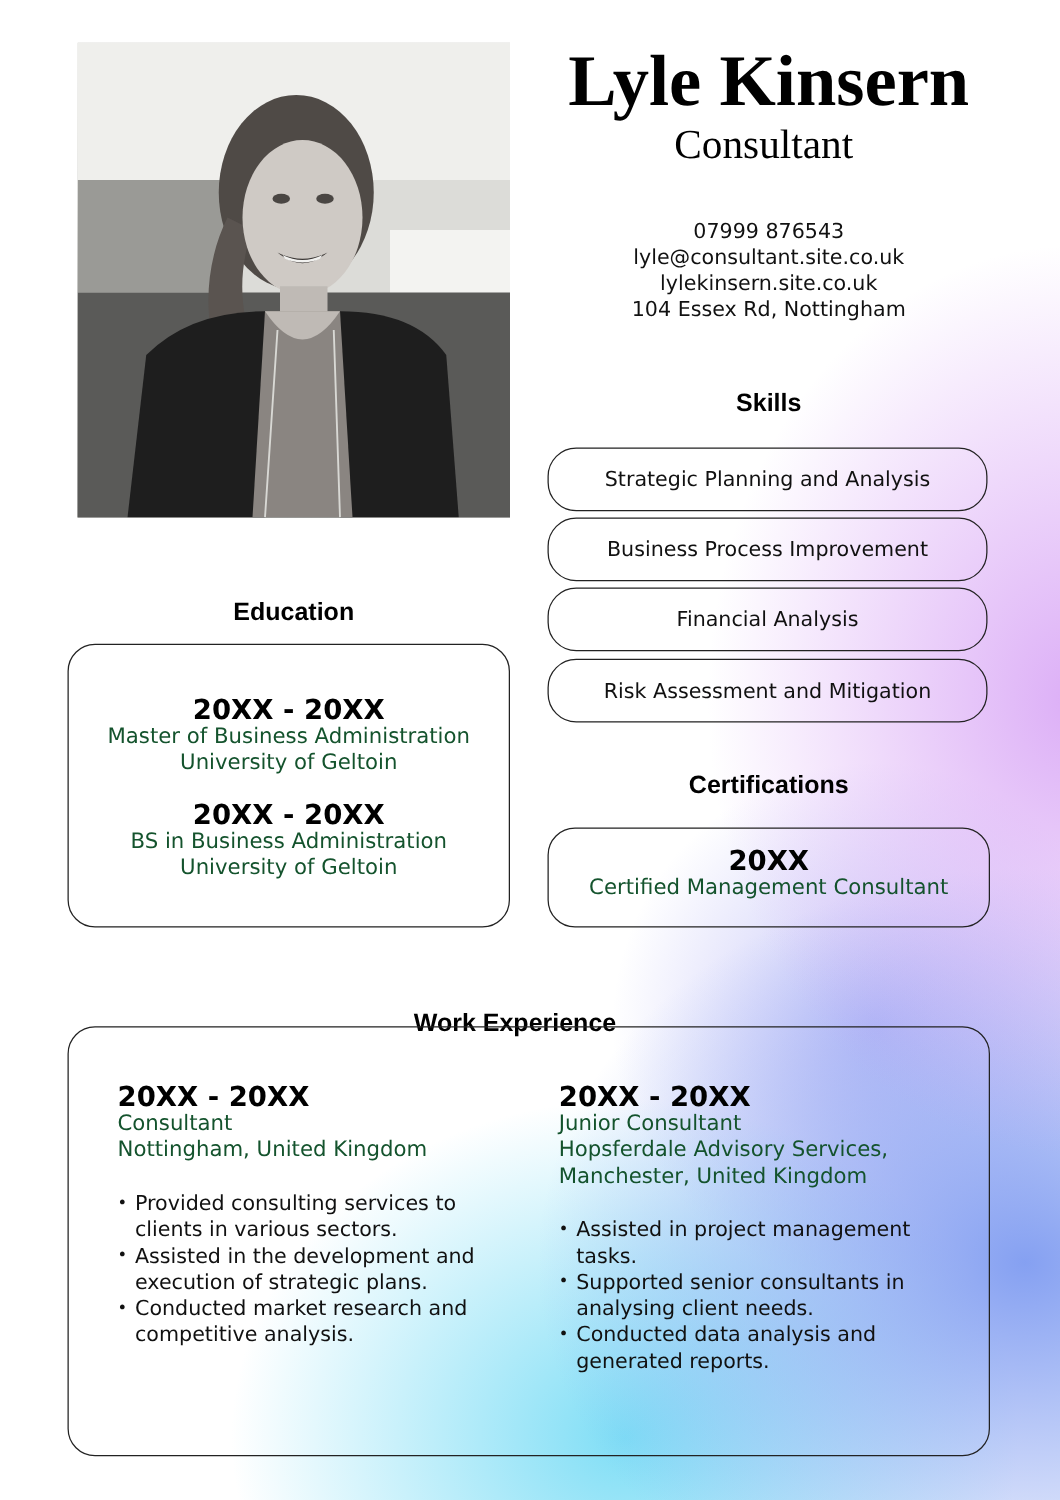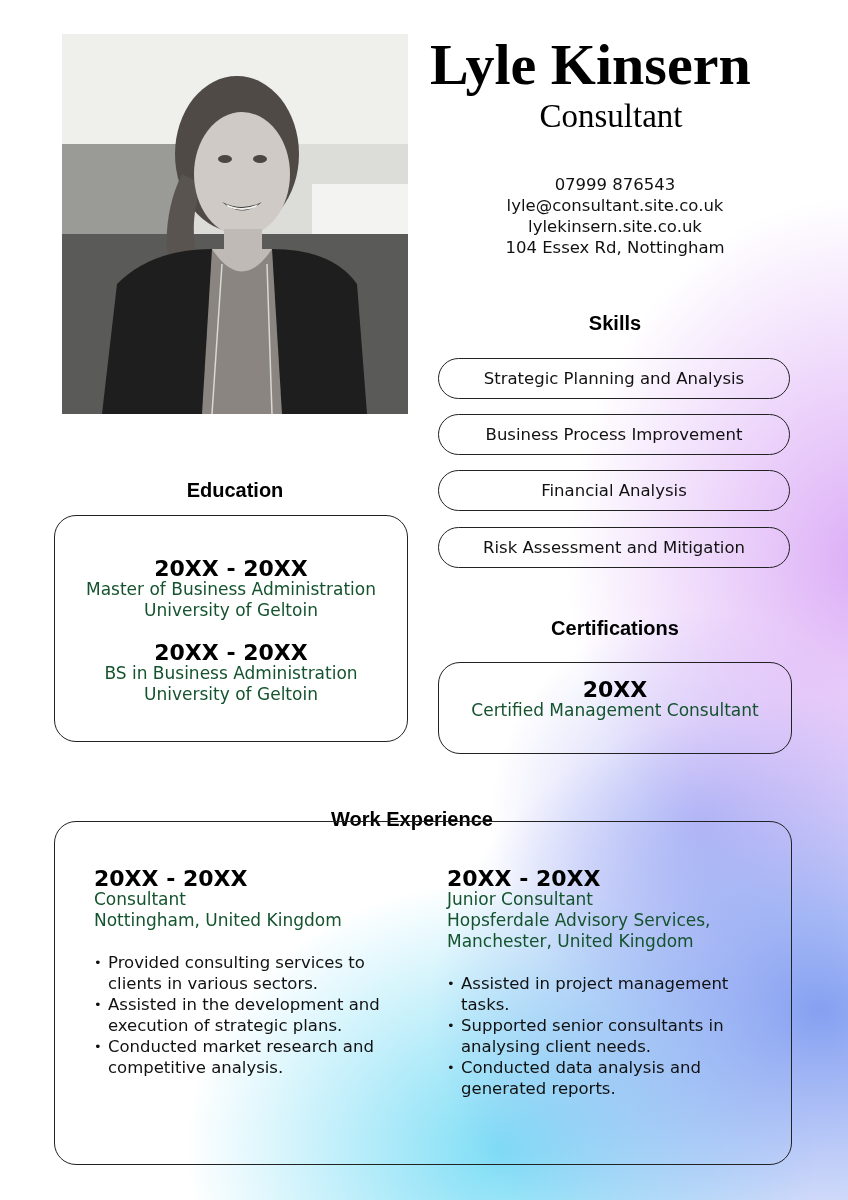--- a/index.html
+++ b/index.html
@@ -21,59 +21,59 @@
 
   
   .photo {
     left:62px; top:34px; width:346px; height:380px; overflow:hidden;
     background: linear-gradient(180deg,#e9e9e6 0%,#d8d8d4 30%,#8f8f8c 55%,#3b3b3a 100%);
   }
   .photo svg { width:100%; height:100%; display:block; }
 
   
   .name {
-    left:430px; top:30px; width:370px; 
+    left:430px; top:30px; width:370px; text-align:center;
     font-family:"Liberation Serif", serif; font-weight:bold; font-size:58px; line-height:70px; color:#000;
   }
   .role {
     left:430px; top:96px; width:362px; text-align:center;
     font-family:"Liberation Serif", serif; font-size:33px; line-height:40px; color:#000;
   }
   .contact {
     left:430px; top:174px; width:370px; text-align:center;
     font-size:16.5px; line-height:21px; color:#111;
   }
   .contact div { white-space:nowrap; }
 
   .section-title {
     font-family:Liberation Sans, sans-serif; font-weight:bold; font-size:20px; color:#000;
     text-align:center;
   }
 
   
   .skills-title { left:438px; top:312px; width:354px; }
   .skill {
-    left:438px; width:352px; height:41px; border:1.3px solid #222; border-radius:23px;
+    left:438px; width:352px; height:51px; border:1.3px solid #222; border-radius:23px;
     display:flex; align-items:center; justify-content:center;
     font-size:16.5px; color:#111; box-sizing:border-box;
   }
 
   
   .edu-title { left:55px; top:479px; width:360px; }
   .box {
     border:1.3px solid #222; border-radius:22px; box-sizing:border-box;
   }
   .edu-box { left:54px; top:515px; width:354px; height:227px; text-align:center; padding-top:42px; }
   .year { font-weight:bold; font-size:22px; line-height:21px; color:#000; }
   .line { font-size:17px; line-height:21px; color:#14532d; white-space:nowrap; }
   .edu-entry + .edu-entry { margin-top:21px; }
 
   
   .cert-title { left:438px; top:617px; width:354px; }
-  .cert-box { left:438px; top:662px; width:354px; height:92px; text-align:center; padding-top:16px; }
+  .cert-box { left:438px; top:662px; width:354px; height:80px; text-align:center; padding-top:16px; }
 
   
   .work-title { left:60px; top:808px; width:704px;text-align:center; }
   .work-box { left:54px; top:821px; width:738px; height:344px; }
   .job { position:absolute; top:46px; width:320px; }
   .job.left { left:39px; }
   .job.right { left:392px; width:330px; }
   .job ul { list-style:none; margin:21px 0 0 0; padding:0; }
   .job li { position:relative; padding-left:14px; font-size:16.5px; line-height:21px; color:#111; }
   .job li::before { content:"•"; position:absolute; left:0; top:0; font-size:13px; }

